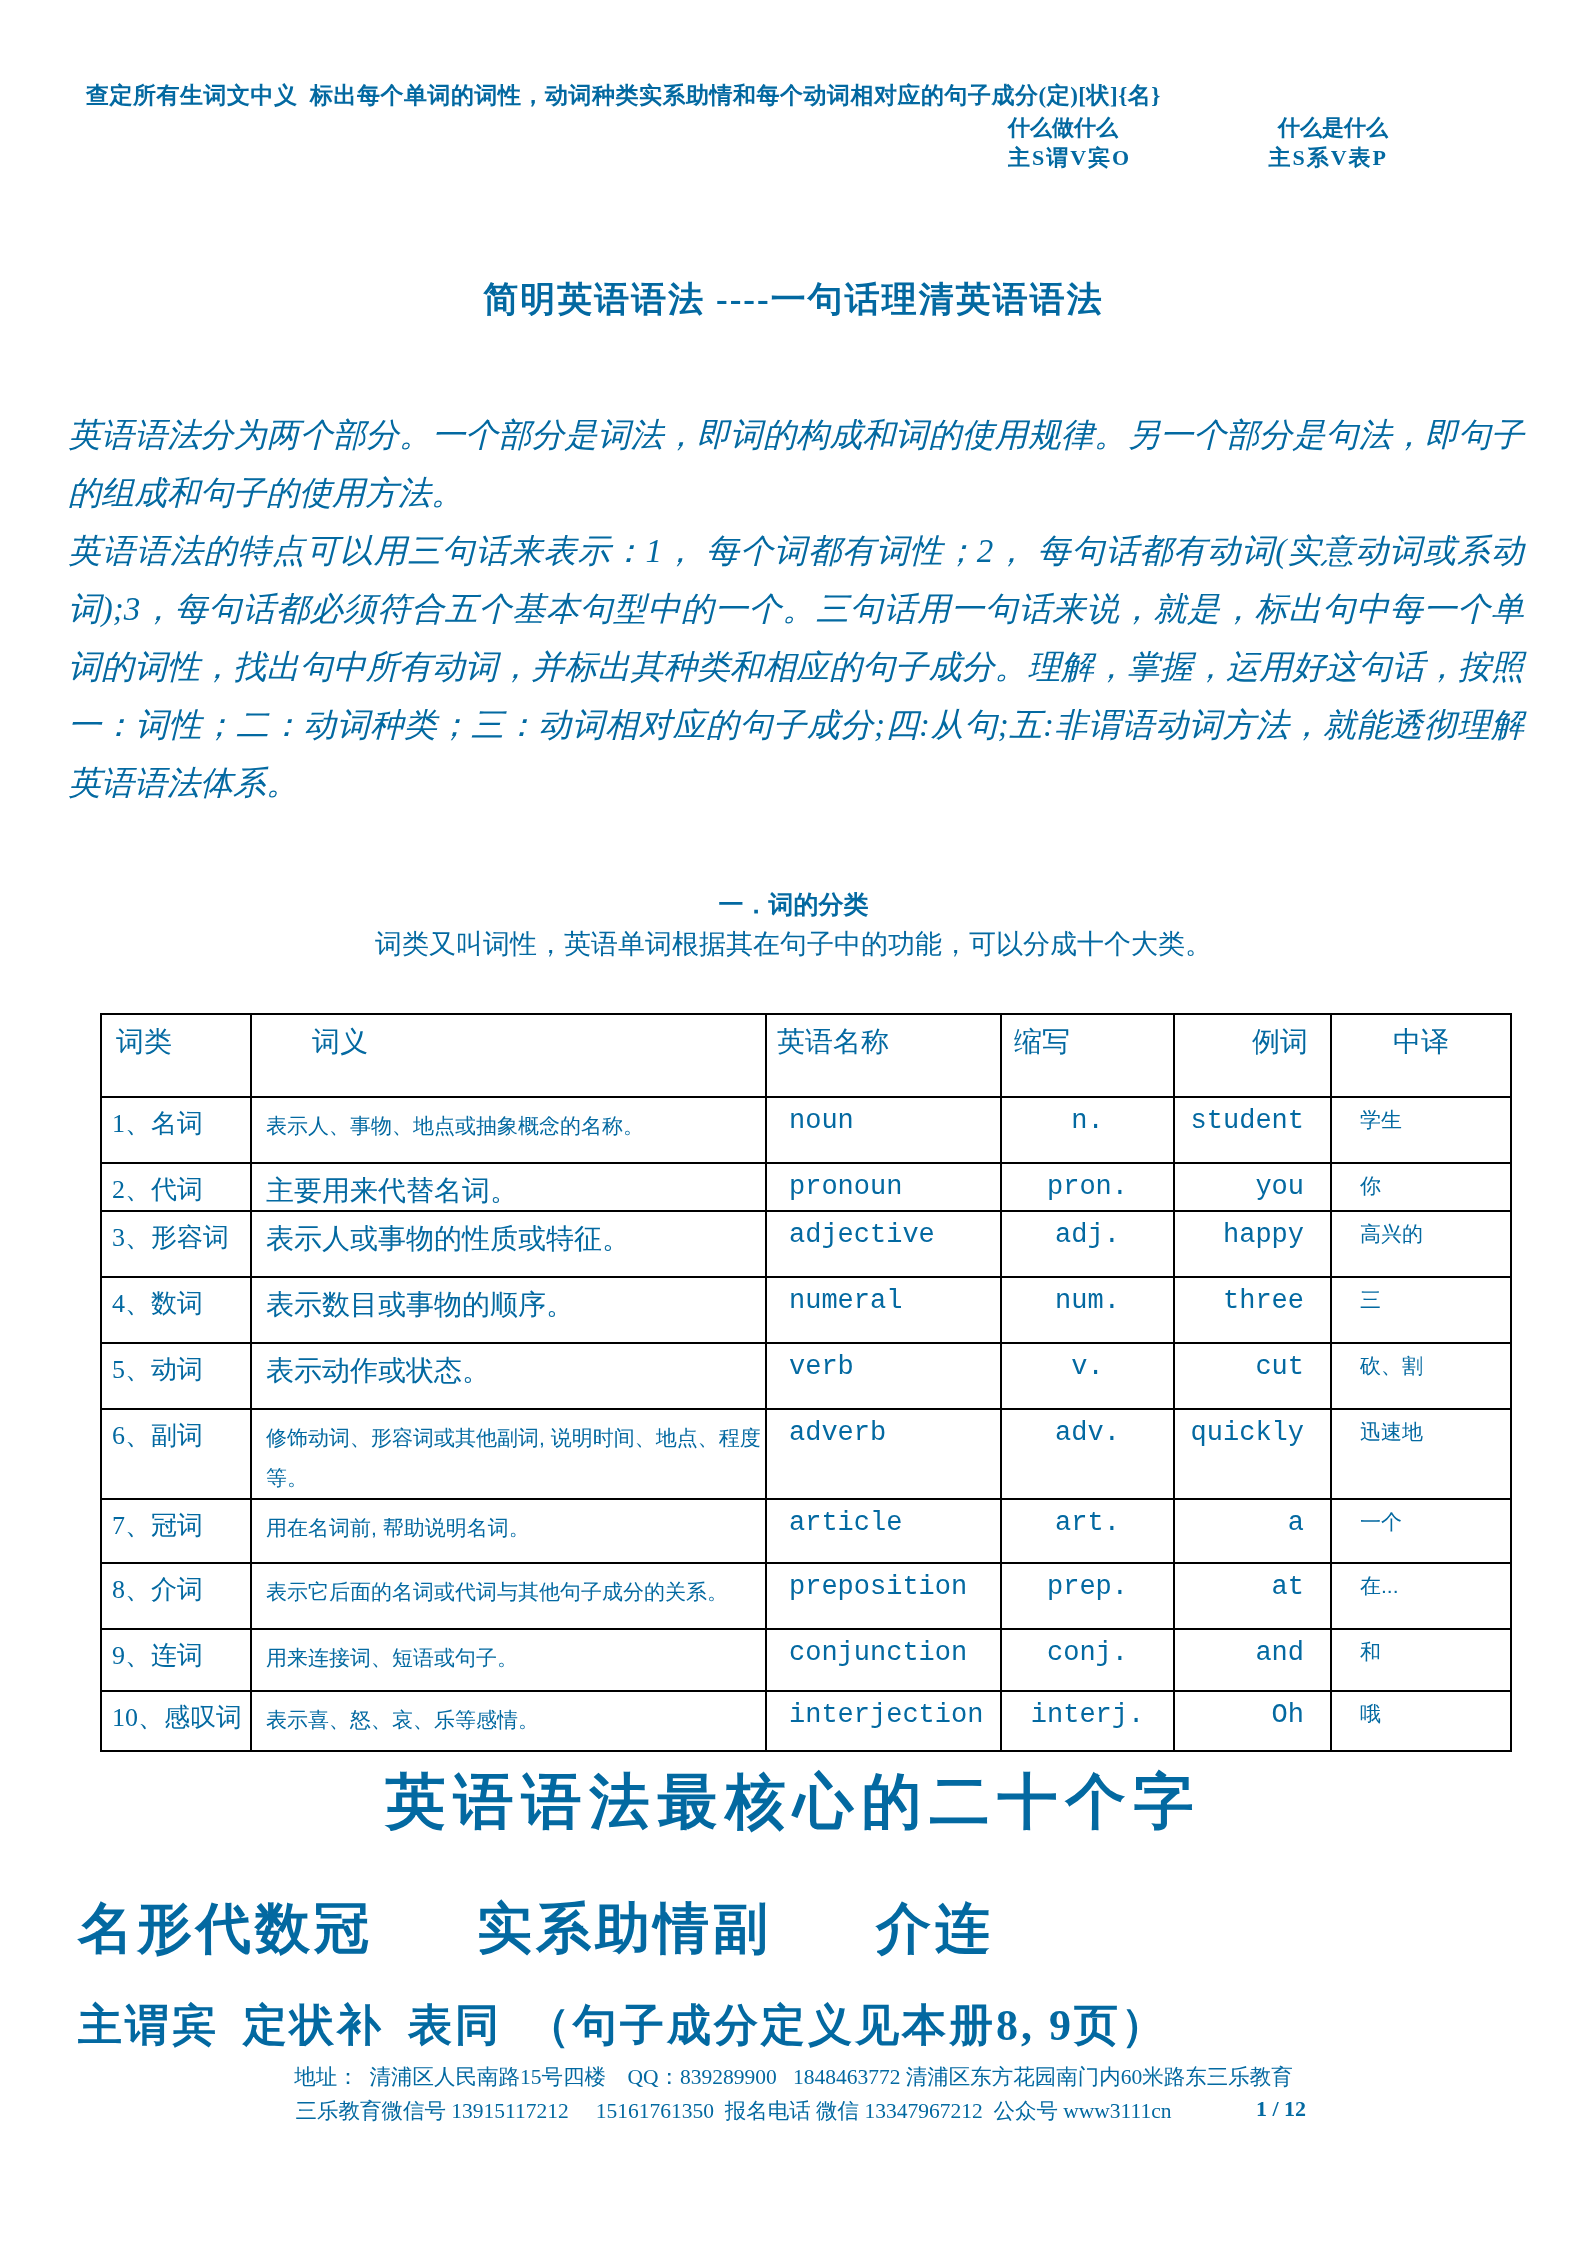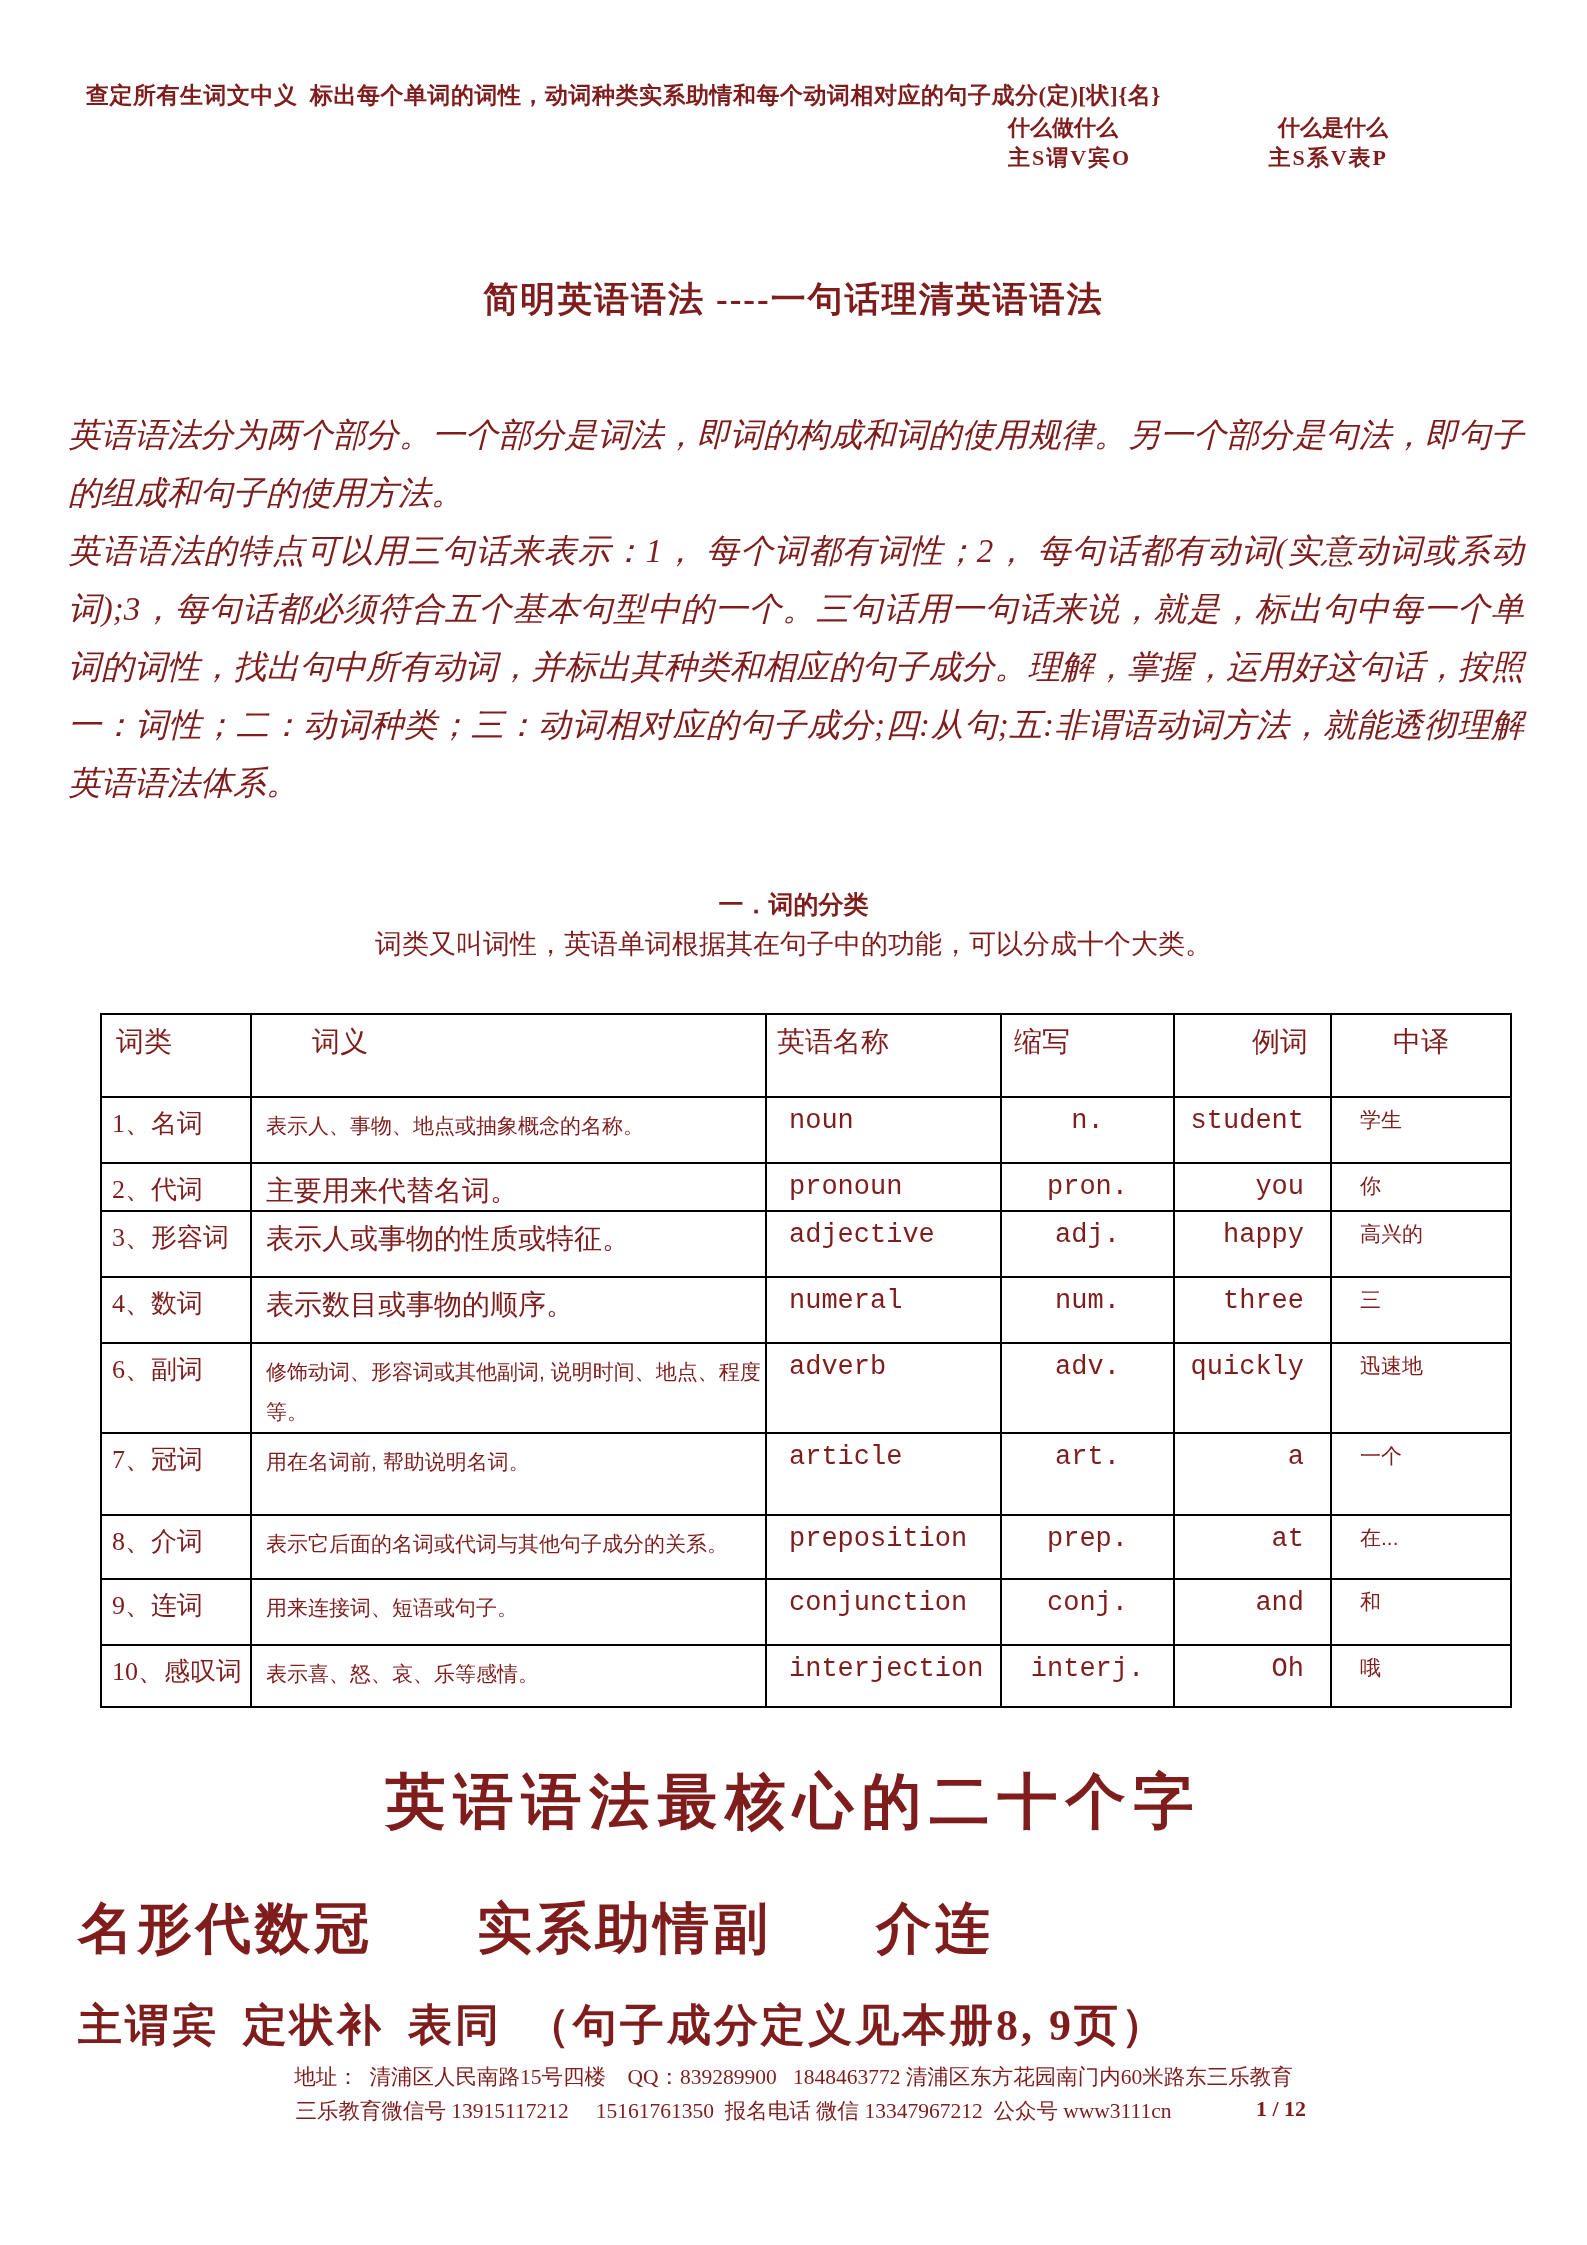--- a/index.html
+++ b/index.html
@@ -1,19 +1,19 @@
 <!DOCTYPE html>
 <html lang="zh"><head>
 <meta charset="utf-8">
 <style>
   html,body{margin:0;padding:0;background:#ffffff;}
   .page{
     position:relative;
     width:1587px;height:2245px;
-    background:#ffffff;color:#7f1d1d;
+    background:#ffffff;color:#0369a1;
     font-family:"Liberation Serif","DejaVu Serif",serif;
     overflow:hidden;
   }
   .pre{white-space:pre-wrap;}
 
   
   .hdr1{
     position:absolute;left:86px;top:80px;width:1430px;
     font-size:23px;font-weight:bold;letter-spacing:0.5px;
   }
@@ -182,20 +182,28 @@
         </tr>
         <tr>
           <td class="c1">4、数词</td>
           <td class="c2">表示数目或事物的顺序。</td>
           <td class="c3">numeral</td>
           <td class="c4">num.</td>
           <td class="c5">three</td>
           <td class="c6">三</td>
         </tr>
         <tr>
+          <td class="c1">5、动词</td>
+          <td class="c2">表示动作或状态。</td>
+          <td class="c3">verb</td>
+          <td class="c4">v.</td>
+          <td class="c5">cut</td>
+          <td class="c6">砍、割</td>
+        </tr>
+        <tr>
           <td class="c1">6、副词</td>
           <td class="c2 small">修饰动词、形容词或其他副词, 说明时间、地点、程度等。</td>
           <td class="c3">adverb</td>
           <td class="c4">adv.</td>
           <td class="c5">quickly</td>
           <td class="c6">迅速地</td>
         </tr>
         <tr>
           <td class="c1">7、冠词</td>
           <td class="c2 small">用在名词前, 帮助说明名词。</td>

